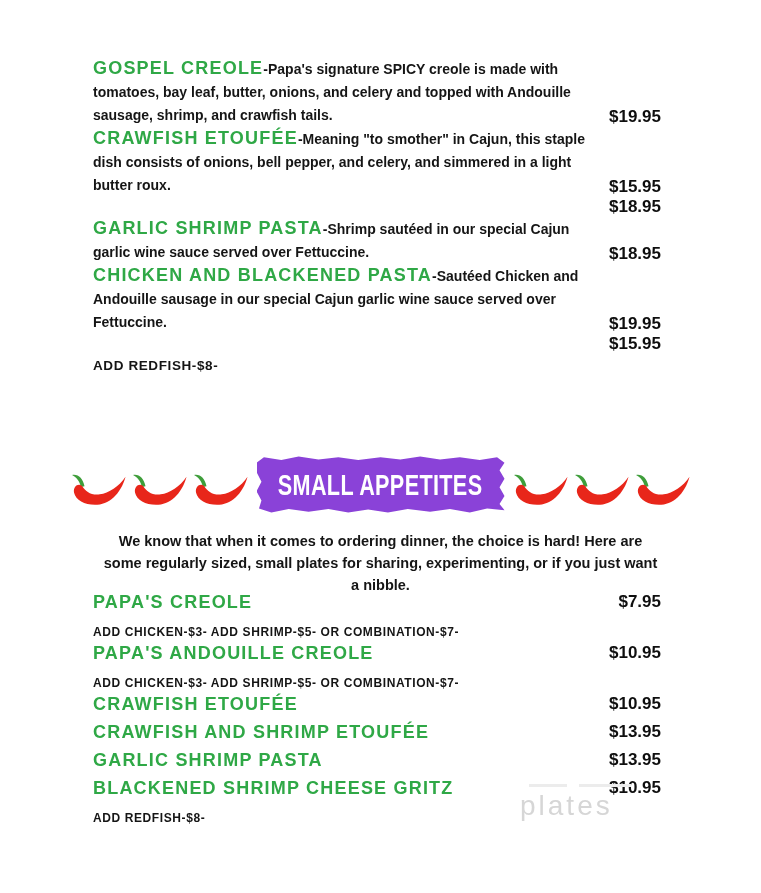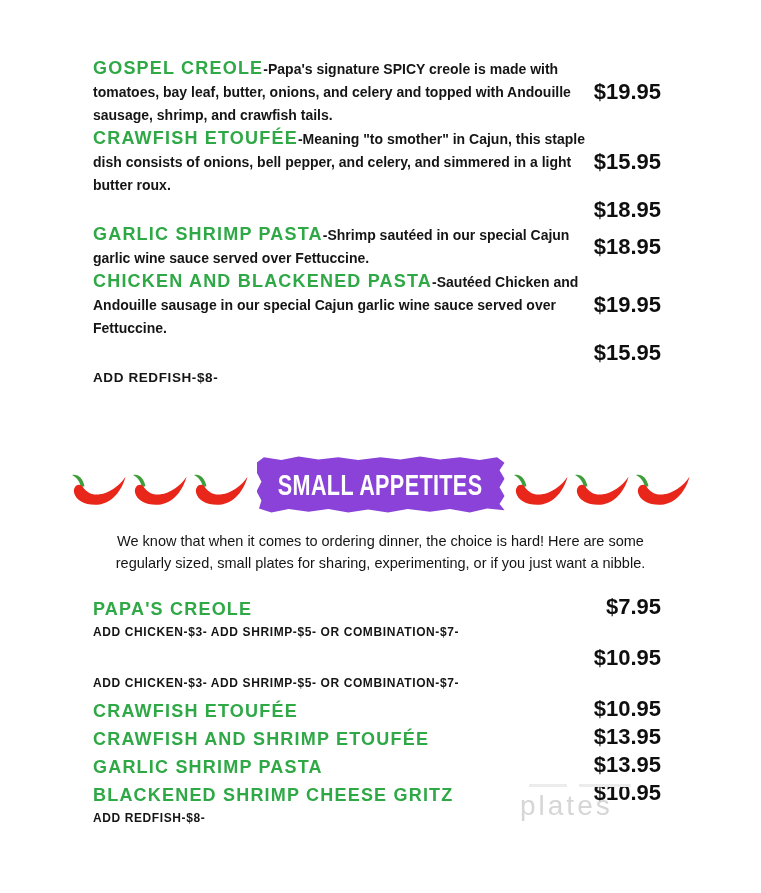--- a/index.html
+++ b/index.html
@@ -6,47 +6,47 @@
     --green:#2fa846; --purple:#8a42d8; --pepper_red:#e8261a; --pepper_stem:#3f9e3b;
     --ink:#151515; --watermark:#d6d6d6;
   }
   *{box-sizing:border-box;margin:0;padding:0}
   html,body{background:#ffffff}
   body{width:761px;height:893px;position:relative;overflow:hidden;
        font-family:"Liberation Sans",sans-serif;color:var(--ink)}
 
   
   .dinner{position:absolute;left:93px;top:57px;width:568px}
-  .d-row{display:flex;align-items:center}
+  .d-row{display:flex;align-items:flex-end}
   .d-text{width:500px;font-size:14px;line-height:23px;font-weight:700;color:var(--ink)}
   .g-name{font-size:18px;letter-spacing:1.2px;color:var(--green);font-weight:700;line-height:23px}
-  .price{flex:1;text-align:right;font-size:22px;font-weight:700;color:#0f0f0f;white-space:nowrap}
+  .price{flex:1;text-align:right;font-size:17px;font-weight:700;color:#0f0f0f;white-space:nowrap}
   .addon{font-size:13.5px;font-weight:700;letter-spacing:.6px;line-height:23px;color:var(--ink)}
 
   
   .sp{text-decoration:underline wavy #e03131 1px;text-underline-offset:2px}
 
   
   .banner-row{position:absolute;top:456px;left:0;width:761px;height:66px;
               display:flex;justify-content:center}
   .pepper-group{display:flex;gap:3px;align-items:center}
   .pepper{width:58px;height:37px;display:block}
   .banner-box{width:248px;height:57px;margin:0 7px;background:var(--purple);
               display:flex;align-items:center;justify-content:center;
               clip-path:polygon(0% 12%,3% 2%,10% 7%,17% 1%,25% 6%,33% 2%,41% 7%,50% 2%,58% 6%,66% 1%,74% 6%,82% 2%,90% 7%,97% 2%,100% 12%,98% 25%,100% 40%,98% 55%,100% 70%,98% 84%,100% 95%,93% 92%,86% 99%,78% 93%,70% 98%,61% 93%,53% 99%,45% 94%,37% 99%,29% 93%,21% 98%,13% 93%,6% 99%,1% 92%,2% 78%,0% 62%,2% 45%,0% 28%)}
   .banner-text{color:#fff;font-size:30px;font-weight:700;letter-spacing:.5px;
                transform:scaleX(.72);white-space:nowrap}
 
   
   .intro{position:absolute;top:530px;left:100px;width:561px;text-align:center;
-         font-size:14.5px;line-height:22px;font-weight:400;color:var(--ink)}
+         font-size:14.5px;line-height:22px;font-weight:700;color:var(--ink)}
 
   
   .small{position:absolute;left:93px;top:592px;width:568px}
-  .s-row{display:flex;align-items:flex-end;height:28px}
+  .s-row{display:flex;align-items:flex-start;height:28px}
   .s-name{font-size:18px;letter-spacing:1.2px;color:var(--green);font-weight:700;white-space:nowrap}
   .s-addon{height:23px;display:flex;align-items:center;font-size:12px;
            font-weight:700;letter-spacing:.6px;color:var(--ink)}
 
   
   .wm-lines{position:absolute;left:529px;top:784px;display:flex;gap:12px}
   .wm-lines span{display:block;height:3px;background:#ececec}
   .wm-lines span:nth-child(1){width:38px}
   .wm-lines span:nth-child(2){width:52px}
   .watermark{position:absolute;left:520px;top:790px;color:var(--watermark);
@@ -130,20 +130,21 @@
 
   <section class="small">
 
     <div class="s-row">
       <span class="s-name">PAPA'S CREOLE</span>
       <div class="price">$7.95</div>
     </div>
     <p class="s-addon">ADD CHICKEN-$3- ADD SHRIMP-$5- OR COMBINATION-$7-</p>
 
     <div class="s-row">
+      <span class="s-name">PAPA'S ANDOUILLE CREOLE</span>
       <div class="price">$10.95</div>
     </div>
     <p class="s-addon">ADD CHICKEN-$3- ADD SHRIMP-$5- OR COMBINATION-$7-</p>
 
     <div class="s-row">
       <span class="s-name">CRAWFISH ETOUFÉE</span>
       <div class="price">$10.95</div>
     </div>
 
     <div class="s-row">

